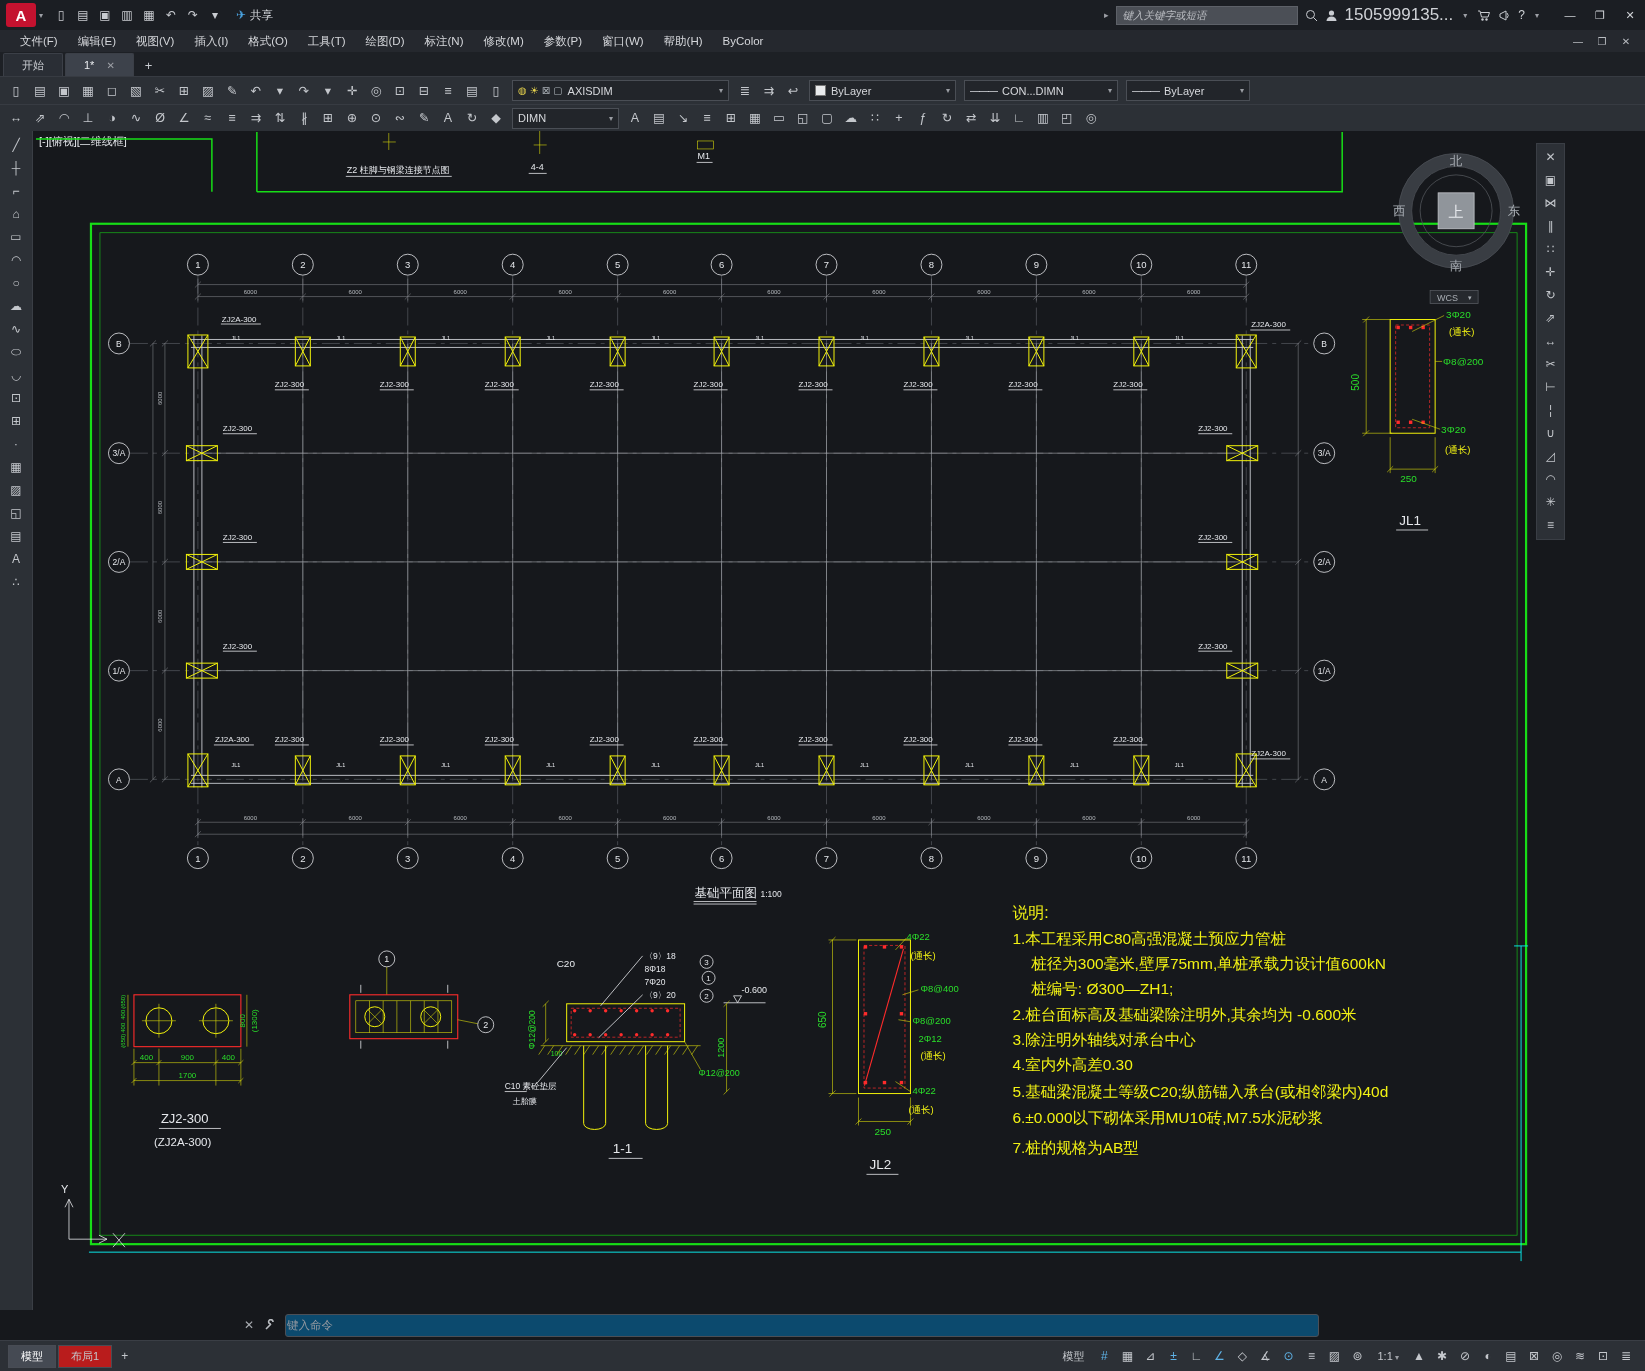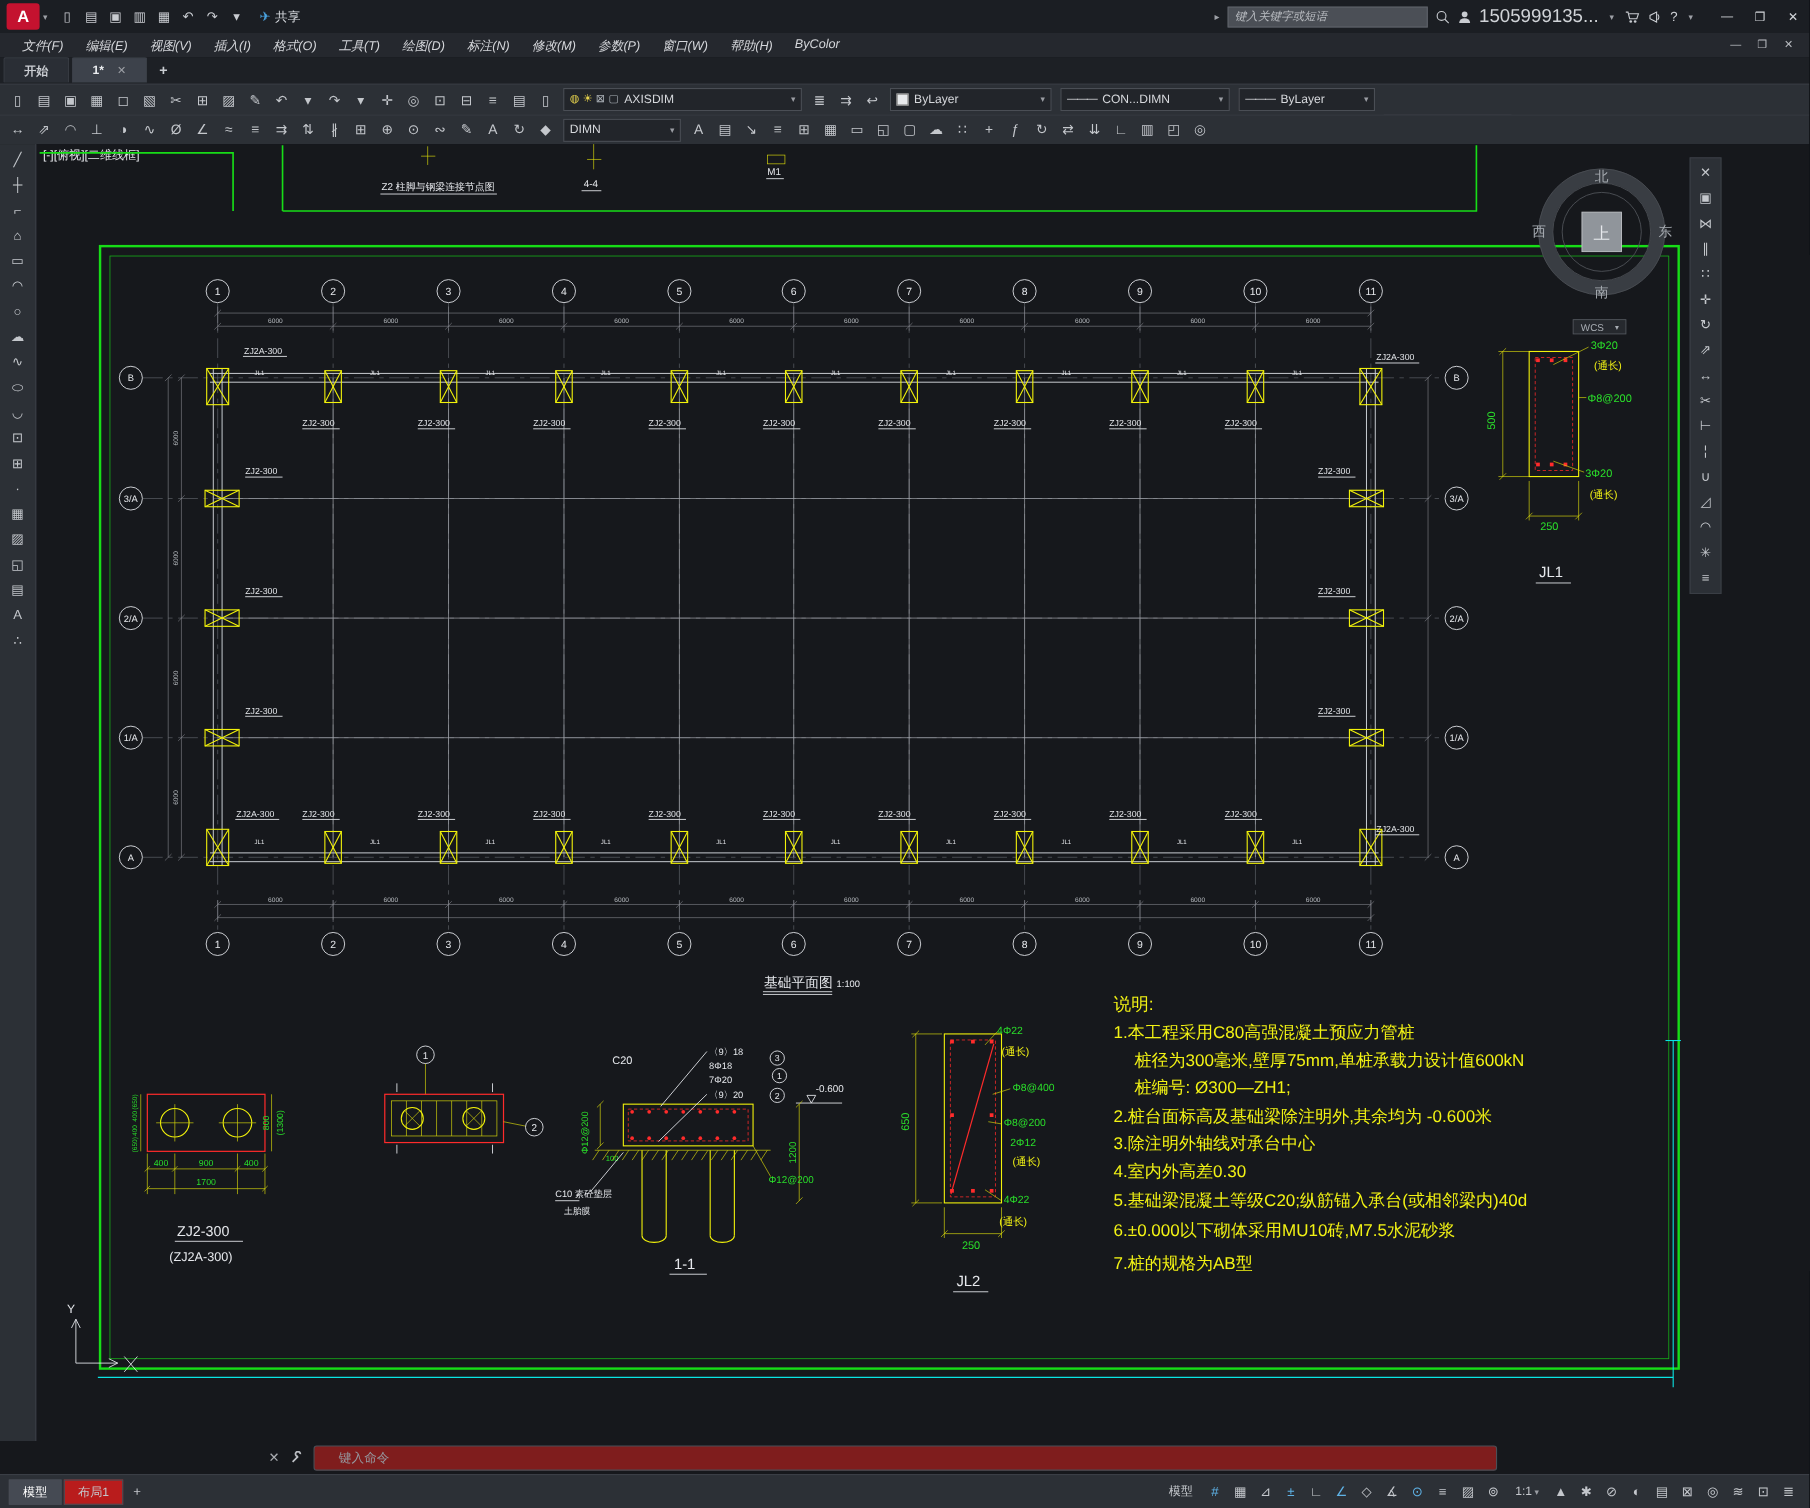--- a/index.html
+++ b/index.html
@@ -20,26 +20,26 @@
   .pre-arrow{color:#9da0a6;font-size:9px;}
   .search{width:168px;height:17px;background:#4b4f56;border:1px solid #5d6168;color:#d0d3d7;font-size:10.5px;padding:0 6px;font-style:italic;}
   .search::placeholder{color:#b9bcc1;}
   .ico{display:flex;align-items:center;}
   .acct{font-size:17px;color:#d0d3d7;}
   .help{color:#d0d3d7;font-size:12px;}
   .winbtns{display:flex;margin-left:6px;}
   .winbtn{width:30px;height:30px;display:flex;align-items:center;justify-content:center;color:#cfd2d6;font-size:11px;}
   
   .menubar{height:22px;background:#25282e;display:flex;align-items:center;font-size:11.5px;color:#d4d6da;padding-left:10px;flex:none;}
-  #menu-items{display:flex;height:100%;font-style:italic;}
+  #menu-items{display:flex;height:100%;}
   .menu-item{padding:0 10px;display:flex;align-items:center;}
   .mdi{margin-left:auto;display:flex;gap:2px;padding-right:8px;}
   .mdi span{width:22px;text-align:center;font-size:10px;color:#b9bcc1;}
   
-  .tabbar{height:24px;background:#1d2025;display:flex;padding-left:3px;gap:2px;flex:none;font-weight:bold;}
+  .tabbar{height:24px;background:#1d2025;display:flex;align-items:flex-end;padding-left:3px;gap:2px;flex:none;}
   .ftab{height:22px;display:flex;align-items:center;padding:0 18px;font-size:11px;color:#c9ccd1;
         background:#2a2e35;border:1px solid #3b3f47;border-bottom:none;border-radius:2px 2px 0 0;}
   .ftab.doc{background:#3d424b;color:#eceef1;}
   .tabx{margin-left:12px;color:#9da0a6;font-size:10px;}
   .ftab.plus{padding:0 9px;background:transparent;border:none;font-size:13px;}
   
   .toolbar{height:27px;background:#2c3036;display:flex;align-items:center;padding:0 4px;border-top:1px solid #373b42;flex:none;}
   .toolbar.row2{height:26px;}
   .iconrow{display:flex;}
   .tb-icon{width:24px;height:22px;line-height:22px;text-align:center;color:#c4c7cc;font-size:12.5px;}
@@ -77,22 +77,22 @@
   .s-g{stroke:#17dd17;fill:none;}
   .s-c{stroke:#0ae4e4;fill:none;stroke-width:1;}
   .s-w{stroke:#e4e6ea;fill:none;stroke-width:.8;}
   .s-dim{stroke:#8d9096;stroke-width:.5;fill:none;}
   .f-r{fill:#ff2b2b;}
   text.t-w{fill:#e6e8ec;} text.t-y{fill:#f2f214;} text.t-g{fill:#2ade2a;}
   text.t-gy{fill:#a8adb3;} text.t-dim{fill:#b5b9be;}
   
   .cmdbar{height:30px;background:#16181c;display:flex;align-items:center;gap:9px;padding-left:244px;flex:none;}
   .cmdx{color:#a9acb1;font-size:12px;}
-  .cmdinput{width:1030px;height:21px;background:#7f1d1d;border:1px solid #4b4f56;border-radius:3px;
-            display:flex;align-items:center;padding:0 22px;color:#9599a0;font-size:11.5px;gap:8px;}
+  .cmdinput{width:1030px;height:21px;background:#0c4a6e;border:1px solid #4b4f56;border-radius:3px;
+            display:flex;align-items:center;padding:0 1px;color:#9599a0;font-size:11.5px;gap:8px;}
   
   .statusbar{height:30px;background:#2c3036;border-top:1px solid #3a3e45;display:flex;align-items:center;
              font-size:11px;color:#c4c7cc;padding:0 8px;flex:none;}
   .sheet-tabs{display:flex;align-items:center;gap:2px;}
   .sheet-tab{padding:3px 12px;background:#b91c1c;border:1px solid #484c54;}
   .sheet-tab.active{background:#454a53;color:#fff;}
   .sheet-plus{padding:0 7px;font-size:12px;}
   .sb-right{margin-left:auto;display:flex;align-items:center;gap:1px;}
   .sb-icon{width:22px;height:22px;line-height:22px;text-align:center;font-size:12px;color:#c4c7cc;}
   .sb-icon.active{color:#5fb2e6;}

